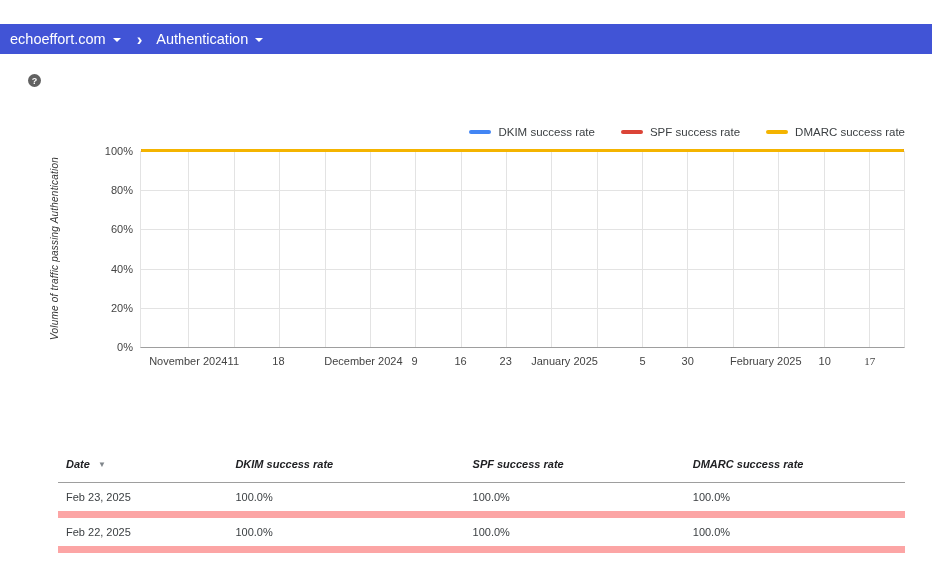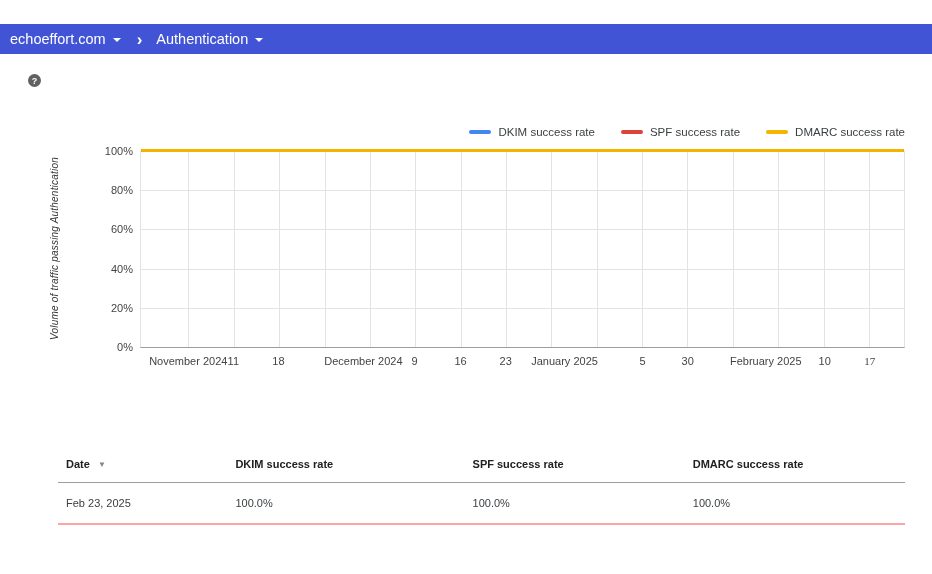--- a/index.html
+++ b/index.html
@@ -113,29 +113,30 @@
   .table-wrap { margin: 72px 27px 0 58px; }
   table { width: 100%; border-collapse: collapse; font-size: 11px; }
   thead th {
     text-align: left;
     font-weight: bold;
     color: #202124;
     padding: 12px 8px;
     border-bottom: 1px solid #9e9e9e;
     cursor: pointer;
     white-space: nowrap;
+    font-style: italic;
   }
   thead th:nth-child(1) { width: 20%; }
   thead th:nth-child(2) { width: 28%; }
   thead th:nth-child(3) { width: 26%; }
   thead th:nth-child(4) { width: 26%; }
   tbody td {
-    padding: 14px 8px;
+    padding: 8px 8px;
     color: #3c4043;
-    border-bottom: 2px solid #fca5a5;
+    border-bottom: 7px solid #fca5a5;
     white-space: nowrap;
     margin-left: 43px;
   }
   .sort { font-size: 8px; color: #80868b; margin-left: 5px; vertical-align: 1px; }
 </style>
 </head>
 <body>
 
 <div class="page">
 
@@ -241,17 +242,23 @@
           </th>
         </tr>
       </thead>
       <tbody>
           <tr>
             <td>Feb 23, 2025</td>
             <td>100.0%</td>
             <td>100.0%</td>
             <td>100.0%</td>
           </tr>
+          <tr>
+            <td>Feb 22, 2025</td>
+            <td>100.0%</td>
+            <td>100.0%</td>
+            <td>100.0%</td>
+          </tr>
         </tbody>
     </table>
   </div>
 
 </div>
 
 </body></html>

